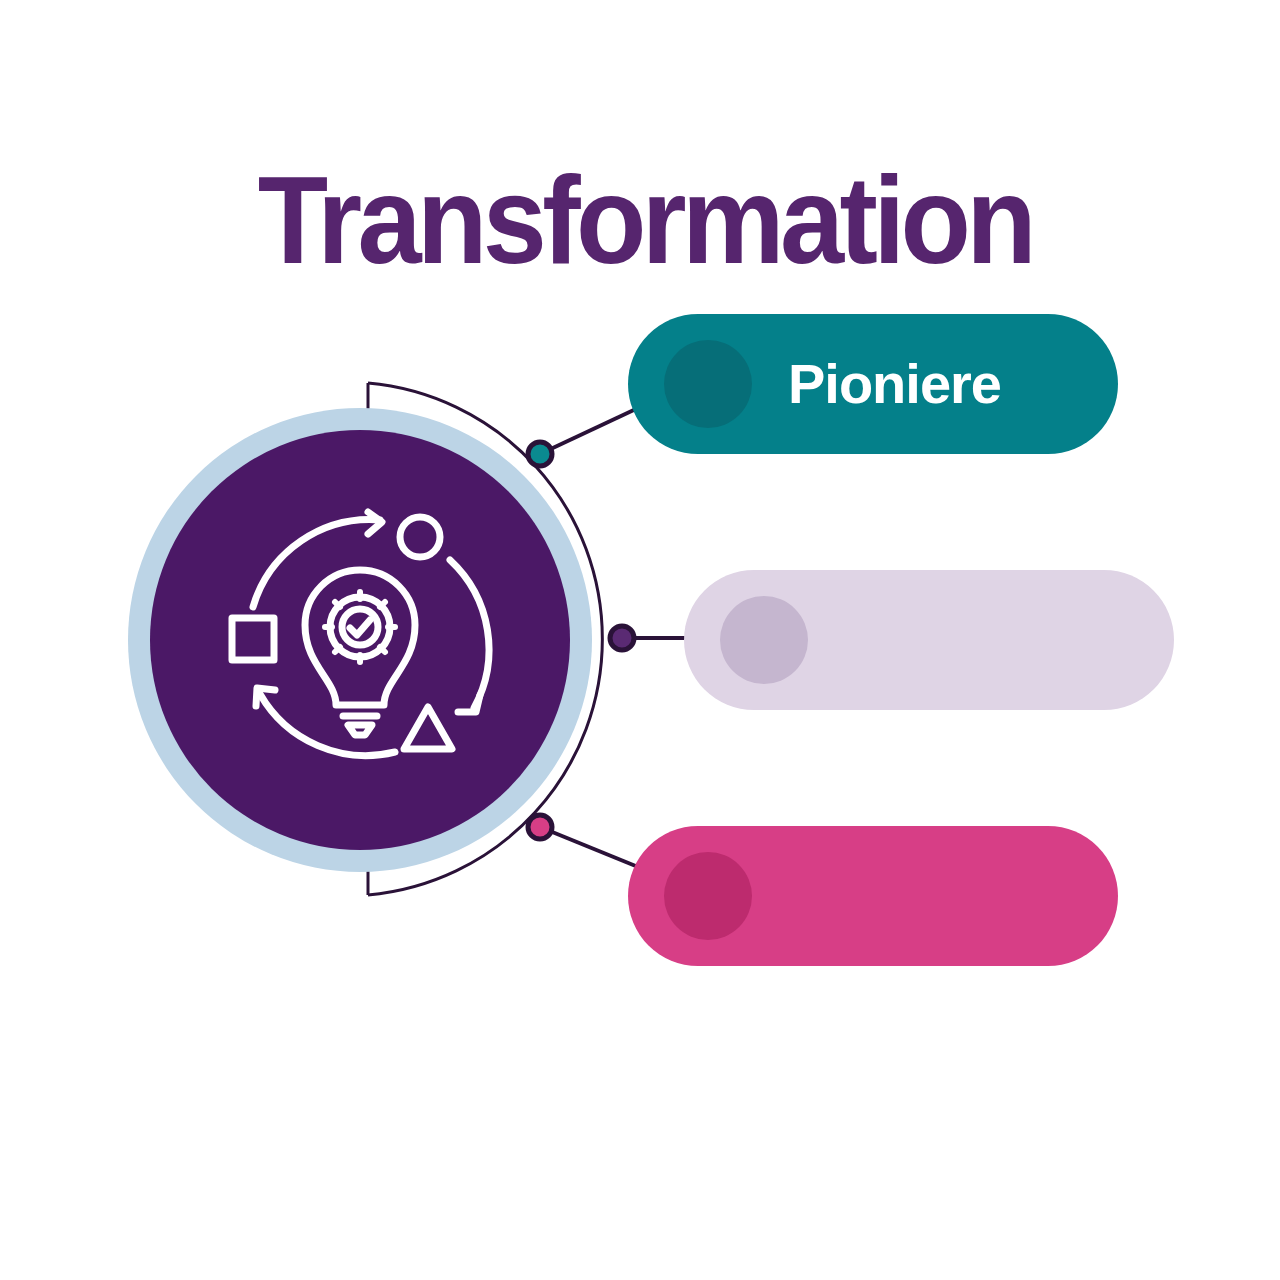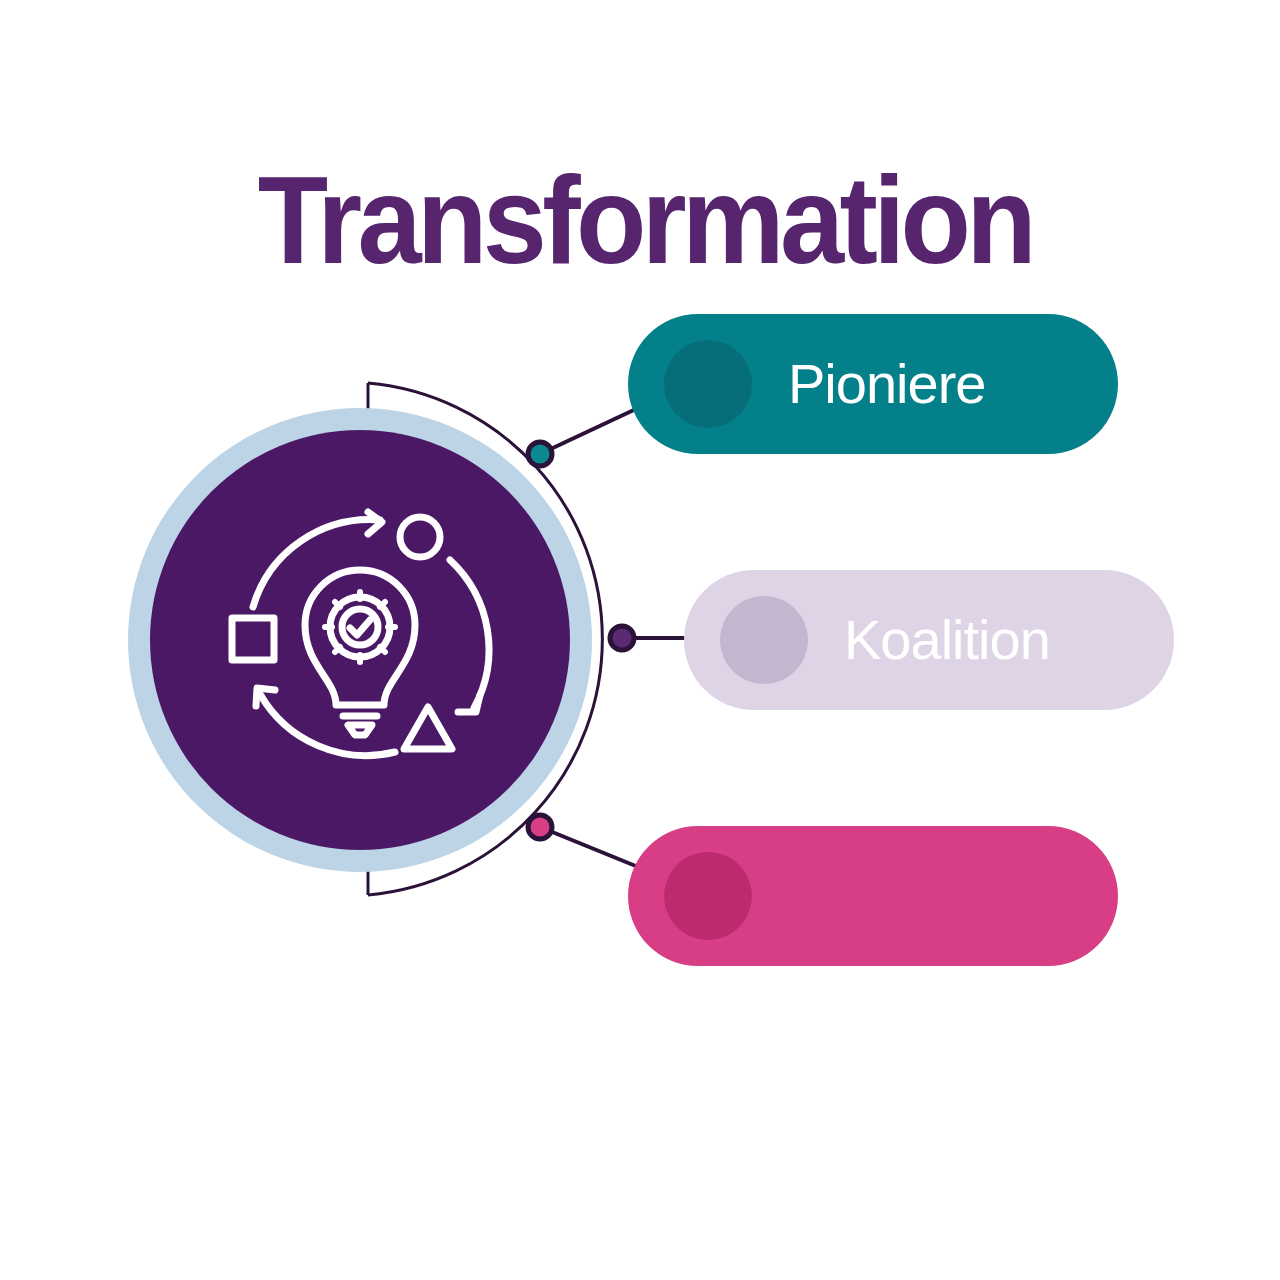--- a/index.html
+++ b/index.html
@@ -5,21 +5,21 @@
   html, body { margin:0; padding:0; background:#ffffff; }
   body { width:1280px; height:1280px; position:relative; overflow:hidden;
          font-family:"Liberation Sans", "DejaVu Sans", sans-serif; }
   .title { position:absolute; left:0; top:150px; width:1290px; text-align:center;
            font-size:124px; font-weight:bold; color:#56256e; letter-spacing:-5px;
            transform:scaleX(0.93); transform-origin:645px 0; line-height:140px; }
   svg.diagram { position:absolute; left:0; top:0; }
   .pill { position:absolute; height:140px; border-radius:70px; }
   .pill .dot { position:absolute; left:36px; top:26px; width:88px; height:88px; border-radius:50%; }
   .pill .label { position:absolute; left:160px; top:0; height:140px; line-height:140px;
-                 font-size:56px; font-weight:normal; color:#ffffff; letter-spacing:-1px; }
+                 font-size:56px; font-weight:bold; color:#ffffff; letter-spacing:-1px; }
 </style>
 </head>
 <body>
 
 <div class="title">Transformation</div>
 
 <svg class="diagram" width="1280" height="1280" viewBox="0 0 1280 1280">
 
   <path d="M368 383 A257 257 0 0 1 368 895" fill="none" stroke="#2a1238" stroke-width="3"></path>
   <line x1="368" y1="383" x2="368" y2="410" stroke="#2a1238" stroke-width="3"></line>
@@ -70,18 +70,17 @@
   <circle cx="540" cy="827" r="12" fill="#d73e86" stroke="#2a1238" stroke-width="5"></circle>
 </svg>
 
 <div class="pill" style="left:628px; top:314px; width:490px; background:#04808a;">
   <div class="dot" style="background:#066e78;"></div>
   <div class="label">Pioniere</div>
 </div>
 
 <div class="pill" style="left:684px; top:570px; width:490px; background:#dfd4e5;">
   <div class="dot" style="background:#c5b6cf;"></div>
-  <div class="label">Koalition</div>
 </div>
 
 <div class="pill" style="left:628px; top:826px; width:490px; background:#d73e86;">
   <div class="dot" style="background:#bd2b6e;"></div>
 </div>
 
 </body></html>

